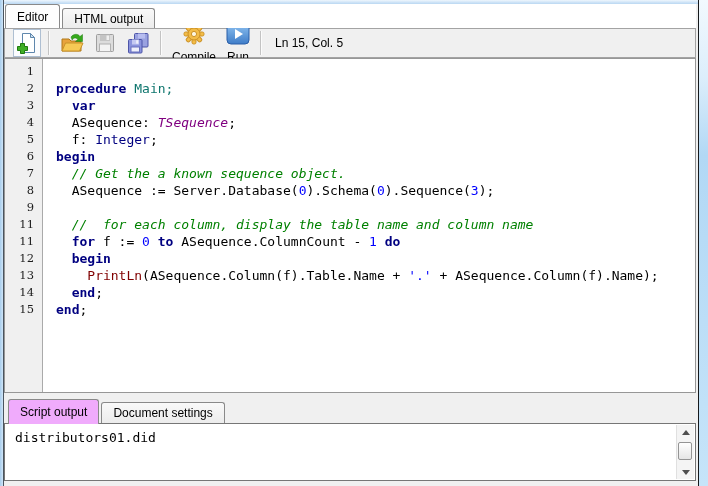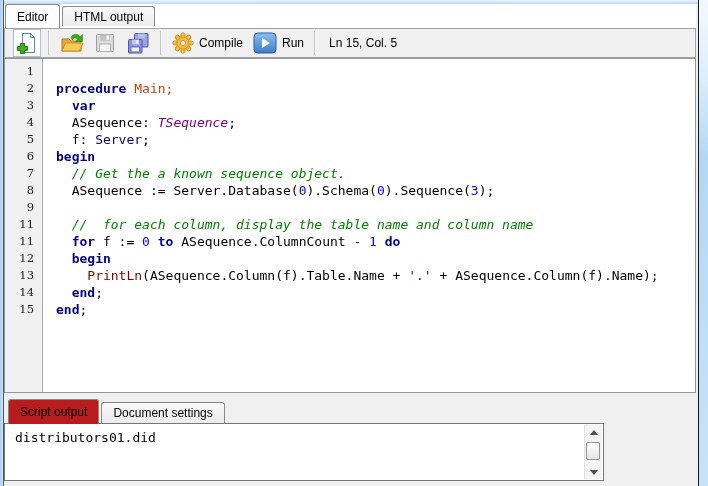--- a/index.html
+++ b/index.html
@@ -12,35 +12,35 @@
   .win-border-top{position:absolute;left:0;top:0;width:708px;height:4px;
     background:linear-gradient(#eef6fd,#b9d7f2);z-index:50;}
   .win-border-left{position:absolute;left:0;top:0;width:3px;height:486px;
     background:linear-gradient(90deg,#a8cdec,#cfe5f8);border-right:1px solid #4a545e;z-index:50;}
   .win-border-right{position:absolute;right:0;top:0;width:9px;height:486px;
     background:linear-gradient(180deg,#f2f9fe 0%,#dceefb 16%,#b2d8f5 32%,#c6e4f9 100%);
     border-left:1px solid #16191c;z-index:50;}
 
   
   .tabstrip-top{position:absolute;left:4px;top:4px;width:692px;height:24px;
-    background:#ffffff;display:flex;align-items:center;z-index:6;}
+    background:#ffffff;display:flex;align-items:flex-end;z-index:6;}
   .tab{border:1px solid #898989;border-bottom:none;border-radius:3px 3px 0 0;
     background:linear-gradient(#f9f9f9,#ececec);height:19px;display:flex;align-items:center;
     padding:0 11px;font-size:12px;color:#000;margin-right:2px;cursor:default;white-space:nowrap;}
   .tab.active{background:#fdfdfd;height:23px;position:relative;z-index:7;margin-bottom:-1px;}
   .tabstrip-top .tab.active{margin-bottom:0;}
   .tabstrip-top .tab:first-child{margin-left:1px;}
 
   
   .toolbar{position:absolute;left:4px;top:28px;width:692px;height:30px;box-sizing:border-box;
     border:1px solid #a3a3a3;background:#f0f0f0;display:flex;align-items:center;
     padding:0 6px;font-size:12px;color:#000;}
   .tool-btn{display:flex;align-items:center;gap:5px;border:1px solid transparent;
     background:transparent;padding:2px;margin:0 2px;font-family:"Liberation Sans",sans-serif;
-    font-size:12px;color:#000;cursor:default;}
+    font-size:12px;color:#000;cursor:default;flex-direction:column;}
   .tool-btn.framed{border:1px solid #aebfd2;background:#fbfcfe;}
   .tool-btn svg{display:block;}
   .tb-sep{width:1px;height:24px;background:#c3c3c3;border-right:1px solid #fbfbfb;margin:0 5px;}
   .tb-status{margin-left:8px;white-space:nowrap;}
 
   
   .editor-panel{position:absolute;left:4px;top:58px;width:692px;height:335px;box-sizing:border-box;
     border:1px solid #979797;background:#ffffff;}
   .gutter{position:absolute;left:0;top:0;bottom:0;width:38px;box-sizing:border-box;
     background:#f0f0f0;border-right:1px solid #aaaaaa;padding-top:4px;
@@ -50,24 +50,24 @@
     padding-left:12px;font-family:"DejaVu Sans Mono",monospace;font-size:13px;}
   .code-line{height:17px;line-height:17px;white-space:pre;}
   .tok-kw{font-weight:bold;}
   .tok-comment{font-style:italic;}
 
   
   .tabstrip-bottom{position:absolute;left:4px;top:399px;width:692px;height:24px;
     display:flex;align-items:flex-end;z-index:6;}
   .tabstrip-bottom .tab:first-child{margin-left:4px;}
   .tabstrip-bottom .tab{height:20px;}
-  .tabstrip-bottom .tab.active{height:24px;background:#b91c1c;margin-bottom:-1px;}
-
-  
-  .output-box{position:absolute;left:4px;top:423px;width:600px;height:58px;box-sizing:border-box;
+  .tabstrip-bottom .tab.active{height:24px;background:#f0abfc;margin-bottom:-1px;}
+
+  
+  .output-box{position:absolute;left:4px;top:423px;width:692px;height:58px;box-sizing:border-box;
     border:1px solid #767676;background:#ffffff;z-index:5;}
   .output-lines{position:absolute;left:0;top:0;right:22px;bottom:0;overflow:hidden;
     padding:5px 0 0 10px;font-family:"DejaVu Sans Mono",monospace;font-size:13px;color:#000;}
   .out-line{height:18px;line-height:18px;white-space:pre;}
 
   
   .sb{position:absolute;top:1px;right:1px;bottom:1px;width:17px;background:#f4f4f4;
     border-left:1px solid #e0e0e0;}
   .sb-btn{position:absolute;left:0;width:17px;height:14px;display:flex;align-items:center;
     justify-content:center;background:#f4f4f4;cursor:default;}
@@ -196,24 +196,24 @@
       <div class="ln">9</div>
       <div class="ln">11</div>
       <div class="ln">11</div>
       <div class="ln">12</div>
       <div class="ln">13</div>
       <div class="ln">14</div>
       <div class="ln">15</div>
     </div>
   <div class="code">
       <div class="code-line"></div>
-      <div class="code-line"><span class="tok-kw" style="color: rgb(0, 0, 128);">procedure</span><span class="tok-id" style="color: #c2410c;"> Main;</span></div>
+      <div class="code-line"><span class="tok-kw" style="color: rgb(0, 0, 128);">procedure</span><span class="tok-id" style="color: #0f766e;"> Main;</span></div>
       <div class="code-line"><span class="tok-kw" style="color: rgb(0, 0, 128); margin-left: 16px;">var</span></div>
       <div class="code-line"><span class="tok-id" style="color: rgb(0, 0, 0);">  ASequence: </span><span class="tok-type" style="color: rgb(128, 0, 128); font-style: italic;">TSequence</span><span class="tok-id" style="color: rgb(0, 0, 0);">;</span></div>
-      <div class="code-line"><span class="tok-id" style="color: rgb(0, 0, 0);">  f: </span><span class="tok-builtin" style="color: rgb(0, 0, 128);">Server</span><span class="tok-id" style="color: rgb(0, 0, 0);">;</span></div>
+      <div class="code-line"><span class="tok-id" style="color: rgb(0, 0, 0);">  f: </span><span class="tok-builtin" style="color: rgb(0, 0, 128);">Integer</span><span class="tok-id" style="color: rgb(0, 0, 0);">;</span></div>
       <div class="code-line"><span class="tok-kw" style="color: rgb(0, 0, 128);">begin</span></div>
       <div class="code-line"><span class="tok-id" style="color: rgb(0, 0, 0);">  </span><span class="tok-comment" style="color: rgb(0, 128, 0);">// Get the a known sequence object.</span></div>
       <div class="code-line"><span class="tok-id" style="color: rgb(0, 0, 0);">  ASequence := Server.Database(</span><span class="tok-num" style="color: rgb(0, 0, 255);">0</span><span class="tok-id" style="color: rgb(0, 0, 0);">).Schema(</span><span class="tok-num" style="color: rgb(0, 0, 255);">0</span><span class="tok-id" style="color: rgb(0, 0, 0);">).Sequence(</span><span class="tok-num" style="color: rgb(0, 0, 255);">3</span><span class="tok-id" style="color: rgb(0, 0, 0);">);</span></div>
       <div class="code-line"></div>
       <div class="code-line"><span class="tok-id" style="color: rgb(0, 0, 0);">  </span><span class="tok-comment" style="color: rgb(0, 128, 0);">//  for each column, display the table name and column name</span></div>
       <div class="code-line"><span class="tok-id" style="color: rgb(0, 0, 0);">  </span><span class="tok-kw" style="color: rgb(0, 0, 128);">for</span><span class="tok-id" style="color: rgb(0, 0, 0);"> f := </span><span class="tok-num" style="color: rgb(0, 0, 255);">0</span><span class="tok-id" style="color: rgb(0, 0, 0);"> </span><span class="tok-kw" style="color: rgb(0, 0, 128);">to</span><span class="tok-id" style="color: rgb(0, 0, 0);"> ASequence.ColumnCount - </span><span class="tok-num" style="color: rgb(0, 0, 255);">1</span><span class="tok-id" style="color: rgb(0, 0, 0);"> </span><span class="tok-kw" style="color: rgb(0, 0, 128);">do</span></div>
       <div class="code-line"><span class="tok-id" style="color: rgb(0, 0, 0);">  </span><span class="tok-kw" style="color: rgb(0, 0, 128);">begin</span></div>
       <div class="code-line"><span class="tok-id" style="color: rgb(0, 0, 0);">    </span><span class="tok-func" style="color: rgb(128, 0, 0);">PrintLn</span><span class="tok-id" style="color: rgb(0, 0, 0);">(ASequence.Column(f).Table.Name + </span><span class="tok-str" style="color: rgb(0, 0, 255);">'.'</span><span class="tok-id" style="color: rgb(0, 0, 0);"> + ASequence.Column(f).Name);</span></div>
       <div class="code-line"><span class="tok-id" style="color: rgb(0, 0, 0);">  </span><span class="tok-kw" style="color: rgb(0, 0, 128);">end</span><span class="tok-id" style="color: rgb(0, 0, 0);">;</span></div>
       <div class="code-line"><span class="tok-kw" style="color: rgb(0, 0, 128);">end</span><span class="tok-id" style="color: rgb(0, 0, 0);">;</span></div>

